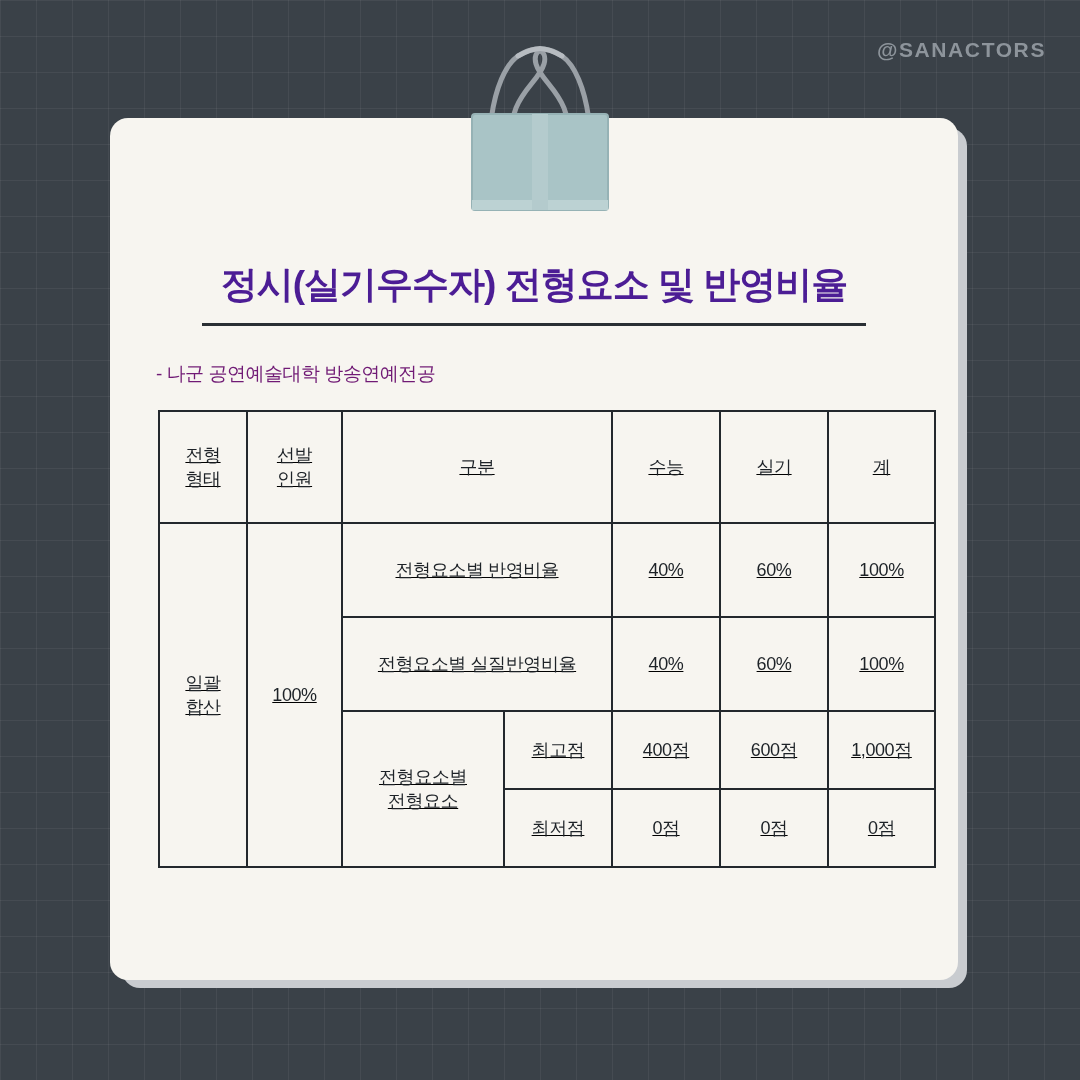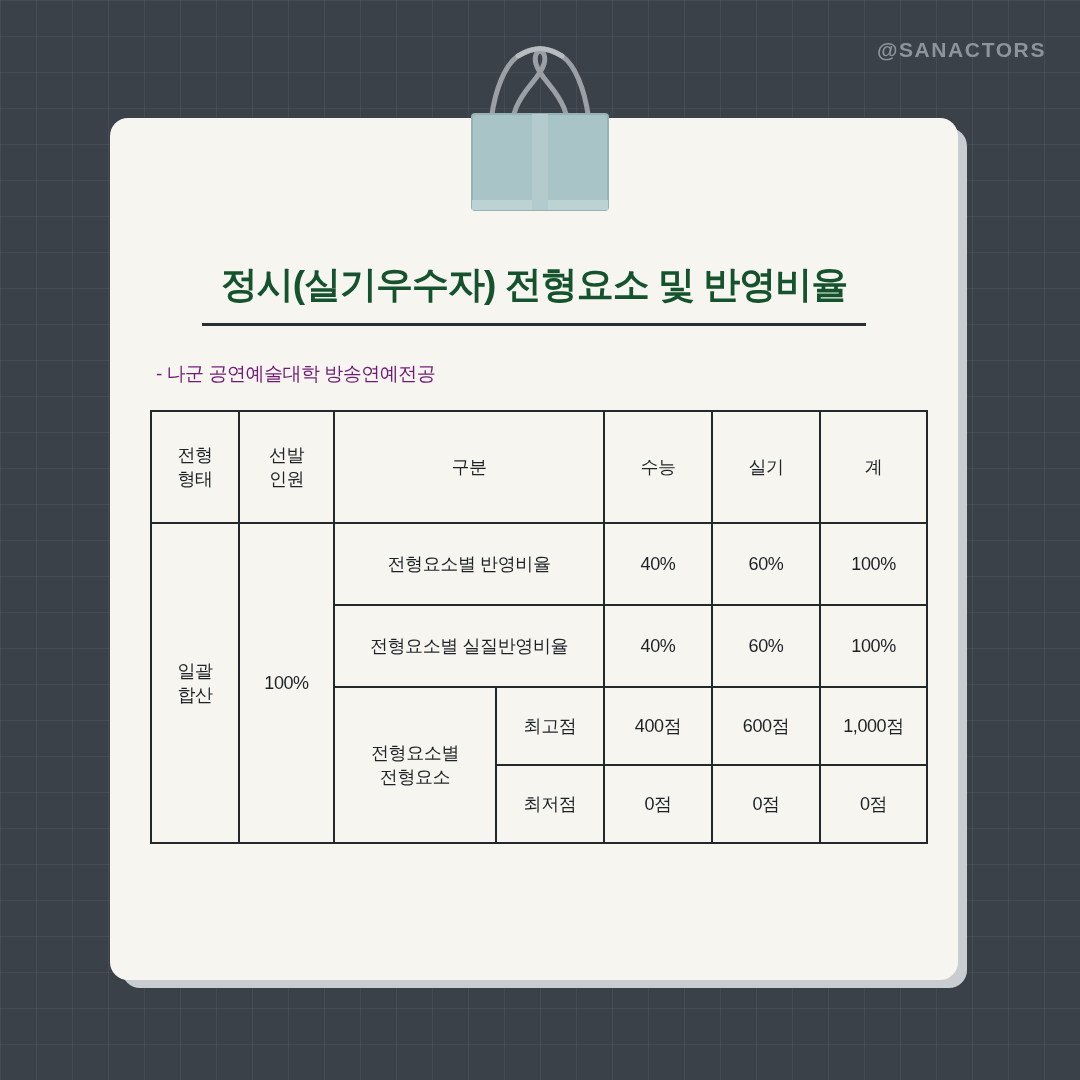--- a/index.html
+++ b/index.html
@@ -64,21 +64,21 @@
   }
 
   .title {
     position: absolute;
     top: 142px;
     left: 0;
     width: 100%;
     text-align: center;
     font-size: 37px;
     font-weight: bold;
-    color: #14532d;
+    color: #4c1d95;
     letter-spacing: -1px;
   }
   .title-rule {
     position: absolute;
     top: 205px;
     left: 92px;
     width: 664px;
     height: 3px;
     background: #2a2f34;
   }
@@ -88,37 +88,38 @@
     top: 243px;
     left: 46px;
     font-size: 19px;
     color: #701a75;
     letter-spacing: -0.5px;
   }
 
   table.main-table {
     position: absolute;
     top: 292px;
-    left: 40px;
+    left: 48px;
     width: 776px;
     border-collapse: collapse;
     table-layout: fixed;
+    text-decoration: underline;
   }
   table.main-table td {
     border: 2px solid #23282d;
     text-align: center;
     vertical-align: middle;
     font-size: 18px;
     color: #1d2227;
     padding: 6px 4px;
     line-height: 1.35;
     letter-spacing: -0.4px;
   }
   td.head { height: 112px; font-size: 18px; }
-  .r1 td, .r2 td { height: 82px; }
+  .r1 td, .r2 td { height: 94px; }
   .r3 td, .r4 td { height: 78px; }
 </style>
 </head>
 <body>
 
 <div class="watermark">@SANACTORS</div>
 
 <div class="card-shadow"></div>
 
 <div class="card">

